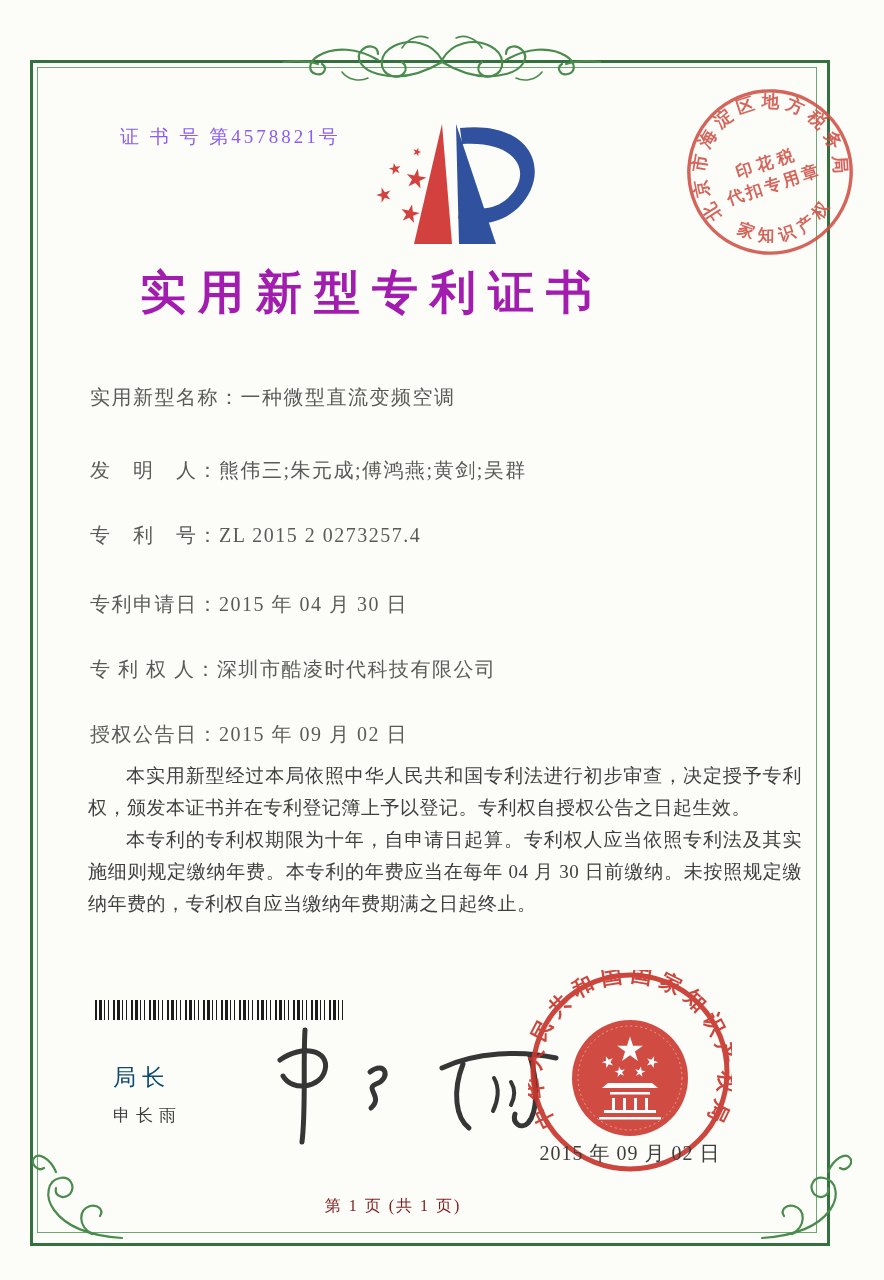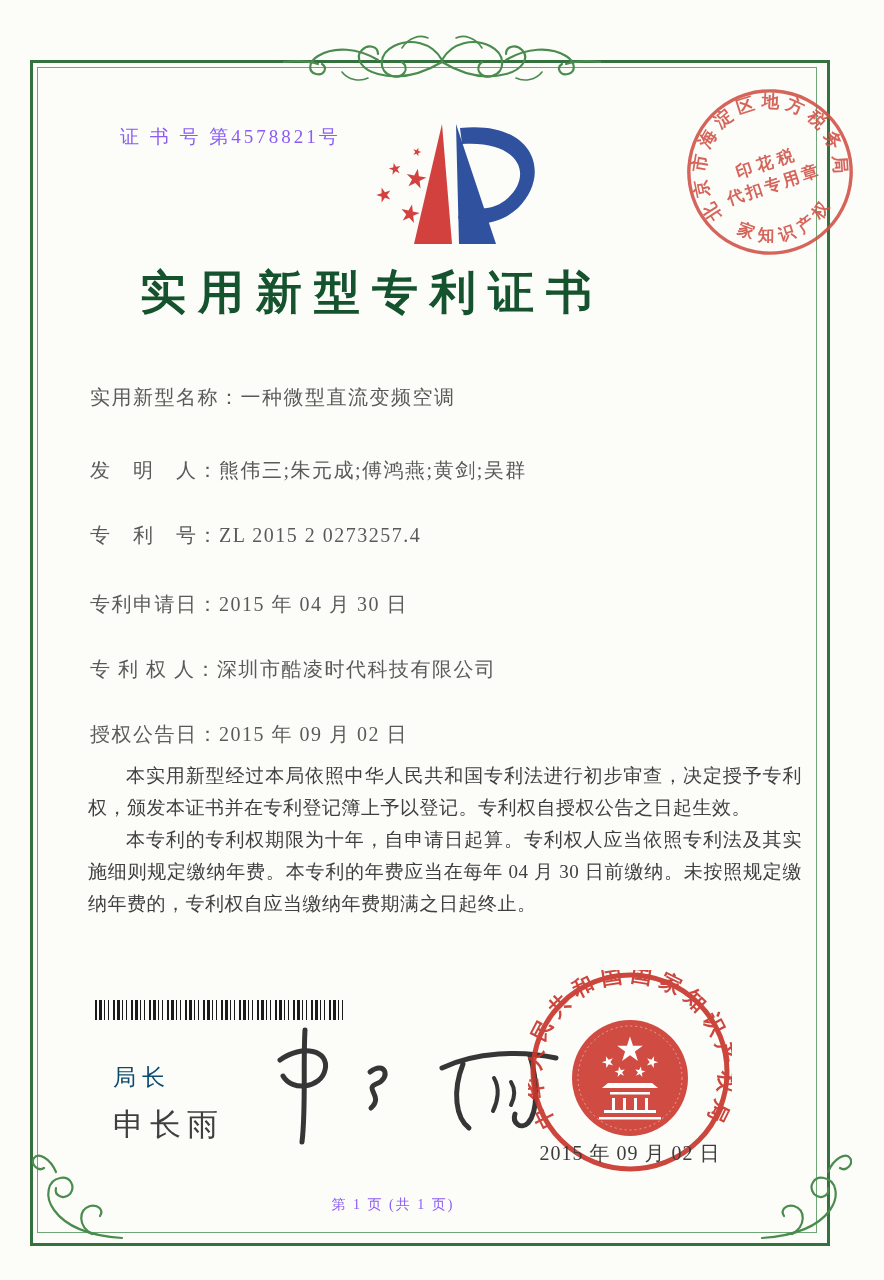--- a/index.html
+++ b/index.html
@@ -9,40 +9,40 @@
     font-family:"Liberation Serif","DejaVu Serif",serif;
     color:#555;
   }
   .abs{position:absolute;}
   
   .frame-outer{left:30px;top:60px;width:794px;height:1180px;border:3px solid #35703f;}
   .frame-inner{left:37px;top:67px;width:778px;height:1164px;border:1px solid #6fa577;}
   
   .cert-no{left:88px;top:124px;font-size:19px;letter-spacing:3px;color:#8b5cf6;margin-left:32px;}
   .main-title{left:0;top:262px;width:744px;text-align:center;font-size:46px;
-    font-weight:600;color:#14532d;letter-spacing:12px;}
+    font-weight:600;color:#a21caf;letter-spacing:12px;}
   
   .field{left:90px;font-size:20px;color:#5a5a5a;letter-spacing:1.5px;white-space:nowrap;}
   .f0{top:384px}.f1{top:457px}.f2{top:522px}.f3{top:591px}.f4{top:656px}.f5{top:721px}
   
   .body-text{left:88px;top:760px;width:714px;font-size:19px;line-height:32px;
     color:#404040;text-align:justify;letter-spacing:0.5px;}
   .body-text p{margin:0;text-indent:2em;}
   
   .barcode{left:95px;top:1000px;width:248px;height:20px;
     background:repeating-linear-gradient(90deg,
       #1b1b1b 0 2px,transparent 2px 4px,
       #1b1b1b 4px 7px,transparent 7px 9px,
       #1b1b1b 9px 10px,transparent 10px 13px,
       #1b1b1b 13px 14px,transparent 14px 18px);}
   .sig-title{left:113px;top:1062px;font-size:23px;color:#0c4a6e;letter-spacing:6px;}
-  .sig-name{left:113px;top:1104px;font-size:31px;color:#3f3f3f;letter-spacing:6px;}
+  .sig-name{left:113px;top:1104px;font-size:17px;color:#3f3f3f;letter-spacing:6px;}
   .seal-date{left:524px;top:1140px;width:212px;text-align:center;font-size:20px;
     color:#3c3c3c;letter-spacing:1px;z-index:6;}
-  .page-footer{left:0;top:1196px;width:786px;text-align:center;font-size:14px;color:#8b5cf6;letter-spacing:2px;}
+  .page-footer{left:0;top:1196px;width:786px;text-align:center;font-size:16px;color:#7f1d1d;letter-spacing:2px;}
   svg{display:block;}
 </style>
 </head>
 <body>
 
 <div class="abs frame-outer"></div>
 <div class="abs frame-inner"></div>
 
 <svg class="abs" style="left:282px;top:30px;" width="320" height="60" viewBox="0 0 320 60">
   <g fill="none" stroke="#4a8b4e" stroke-width="2.2" stroke-linecap="round">

